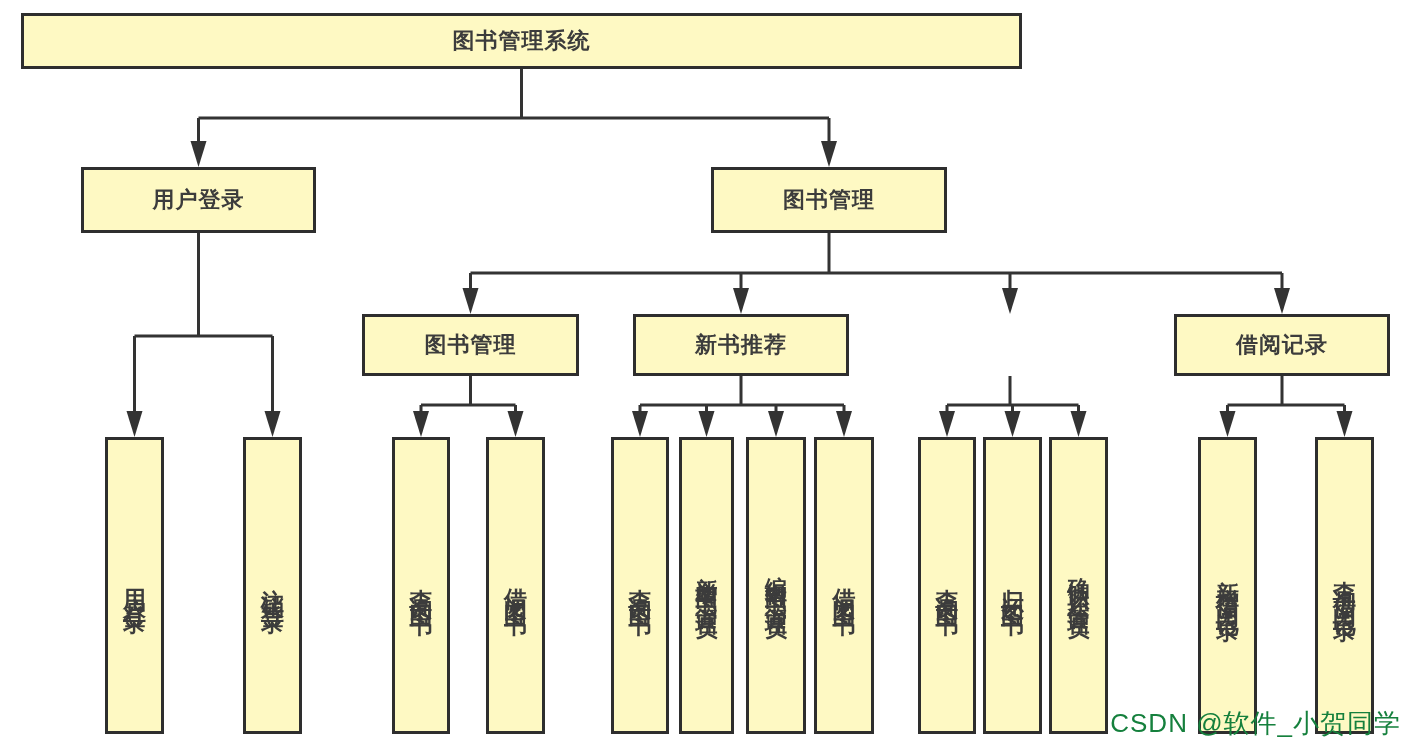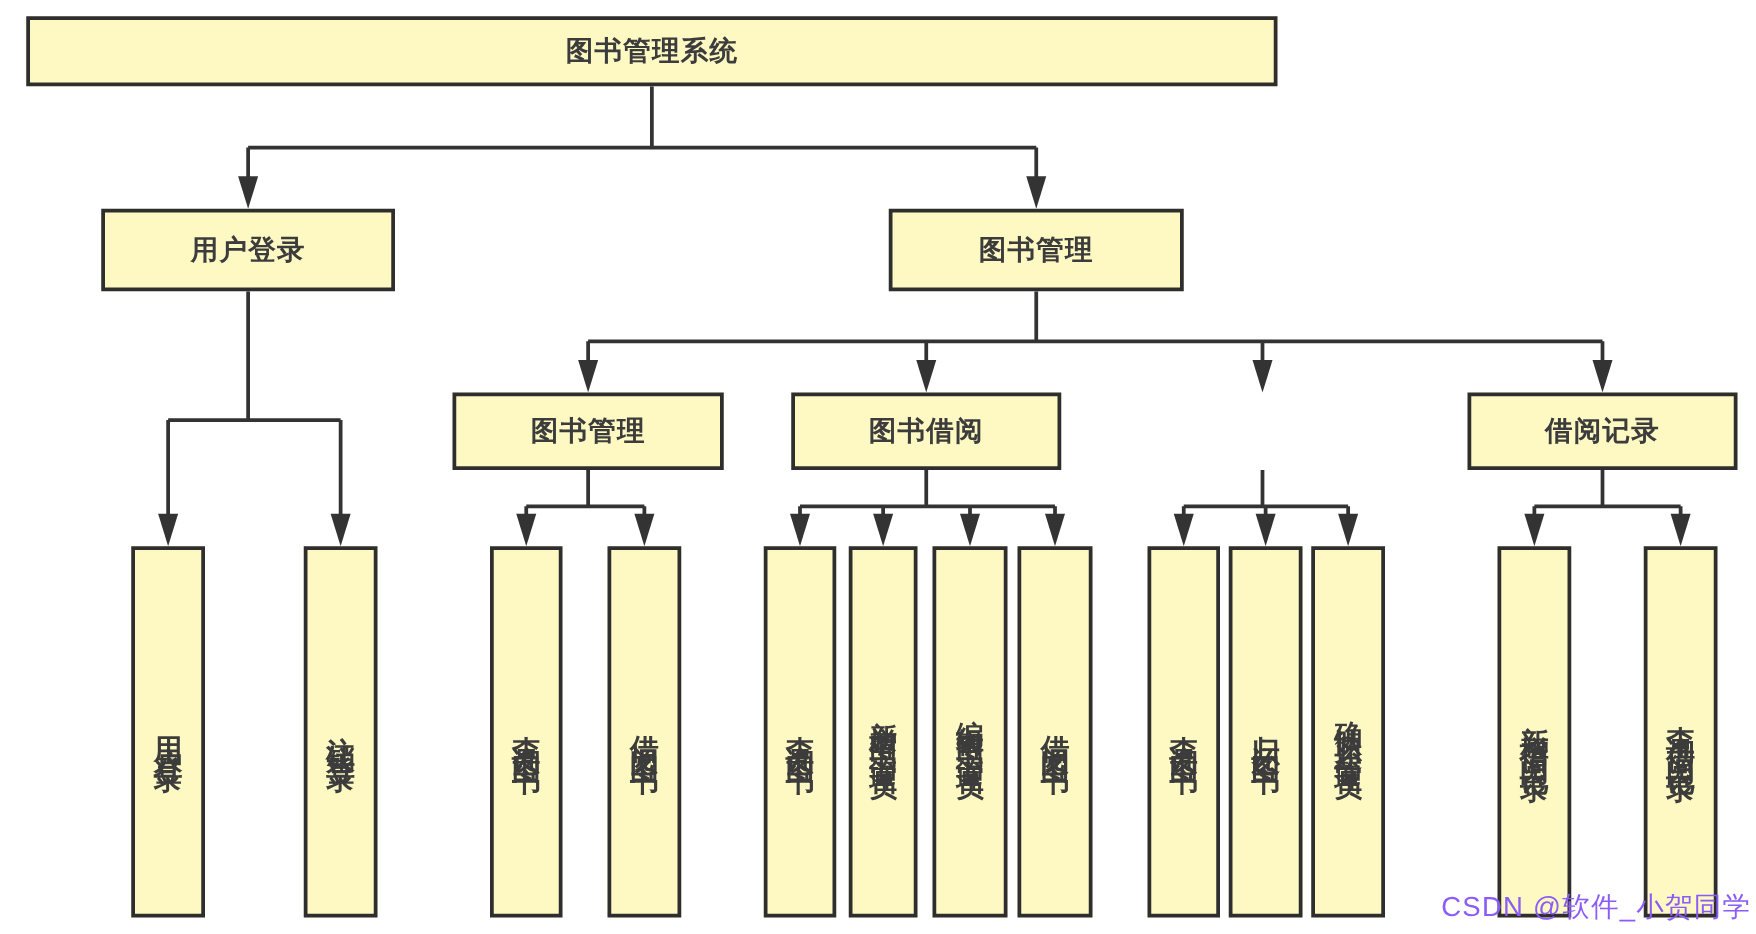--- a/index.html
+++ b/index.html
@@ -13,21 +13,21 @@
     border:3px solid #2e2e2e;display:flex;align-items:center;justify-content:center;font-weight:bold;
   }
   .hbox{font-size:22px;letter-spacing:1px;}
   .leaf{
     top:437px;height:297px;
     writing-mode:vertical-rl;text-orientation:mixed;
     font-size:23px;letter-spacing:8px;line-height:1;
   }
   .leaf.long{letter-spacing:6px;font-size:22px;}
   .watermark{
-    position:absolute;right:4px;bottom:6px;font-size:22px;color:#8b5cf6;
+    position:absolute;right:4px;bottom:6px;font-size:26px;color:#15803d;
     letter-spacing:1px;white-space:nowrap;
   }
 </style>
 </head>
 <body>
 
 <div class="canvas">
 
   <svg width="1405" height="747" viewBox="0 0 1405 747">
     <g stroke="#333333" stroke-width="3" fill="none">
@@ -70,21 +70,21 @@
     <span>用户登录</span>
   </div>
   <div class="box hbox" style="left:711px;top:167px;width:236px;height:66px">
     <span>图书管理</span>
   </div>
 
   <div class="box hbox" style="left:362px;top:314px;width:217px;height:62px">
     <span>图书管理</span>
   </div>
   <div class="box hbox" style="left:633px;top:314px;width:216px;height:62px">
-    <span>图书借阅</span>
+    <span>新书推荐</span>
   </div>
   <div class="box hbox" style="left:1174px;top:314px;width:216px;height:62px">
     <span>借阅记录</span>
   </div>
 
   <div class="box leaf" style="left:105px;width:59px">
     <span>用户登录</span>
   </div>
   <div class="box leaf" style="left:243px;width:59px">
     <span>注销登录</span>

